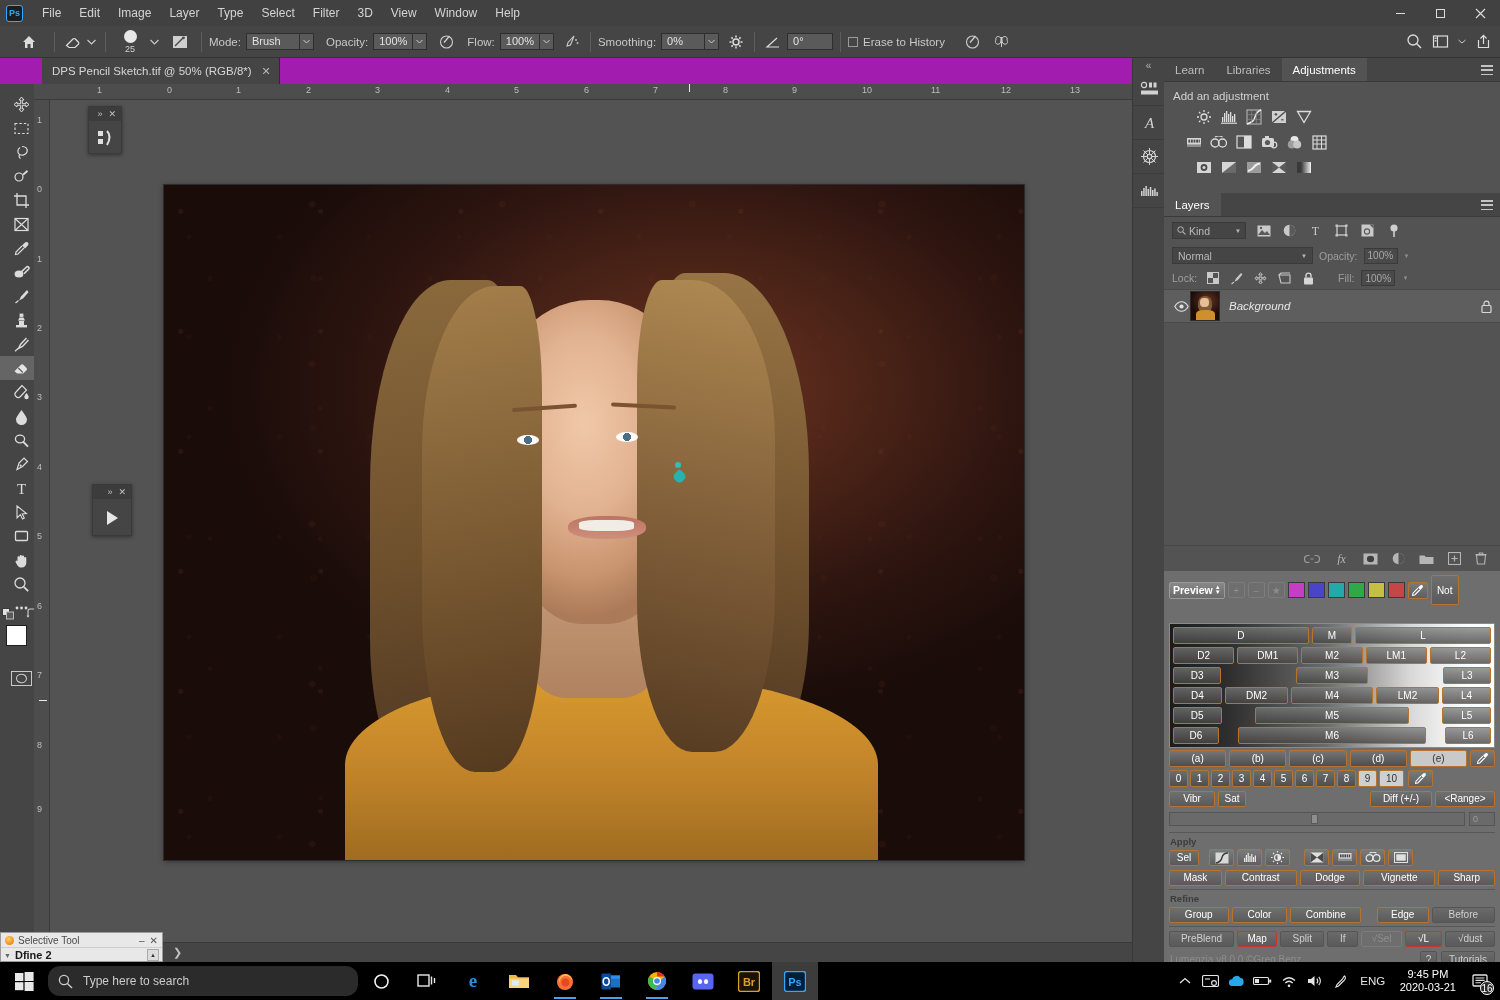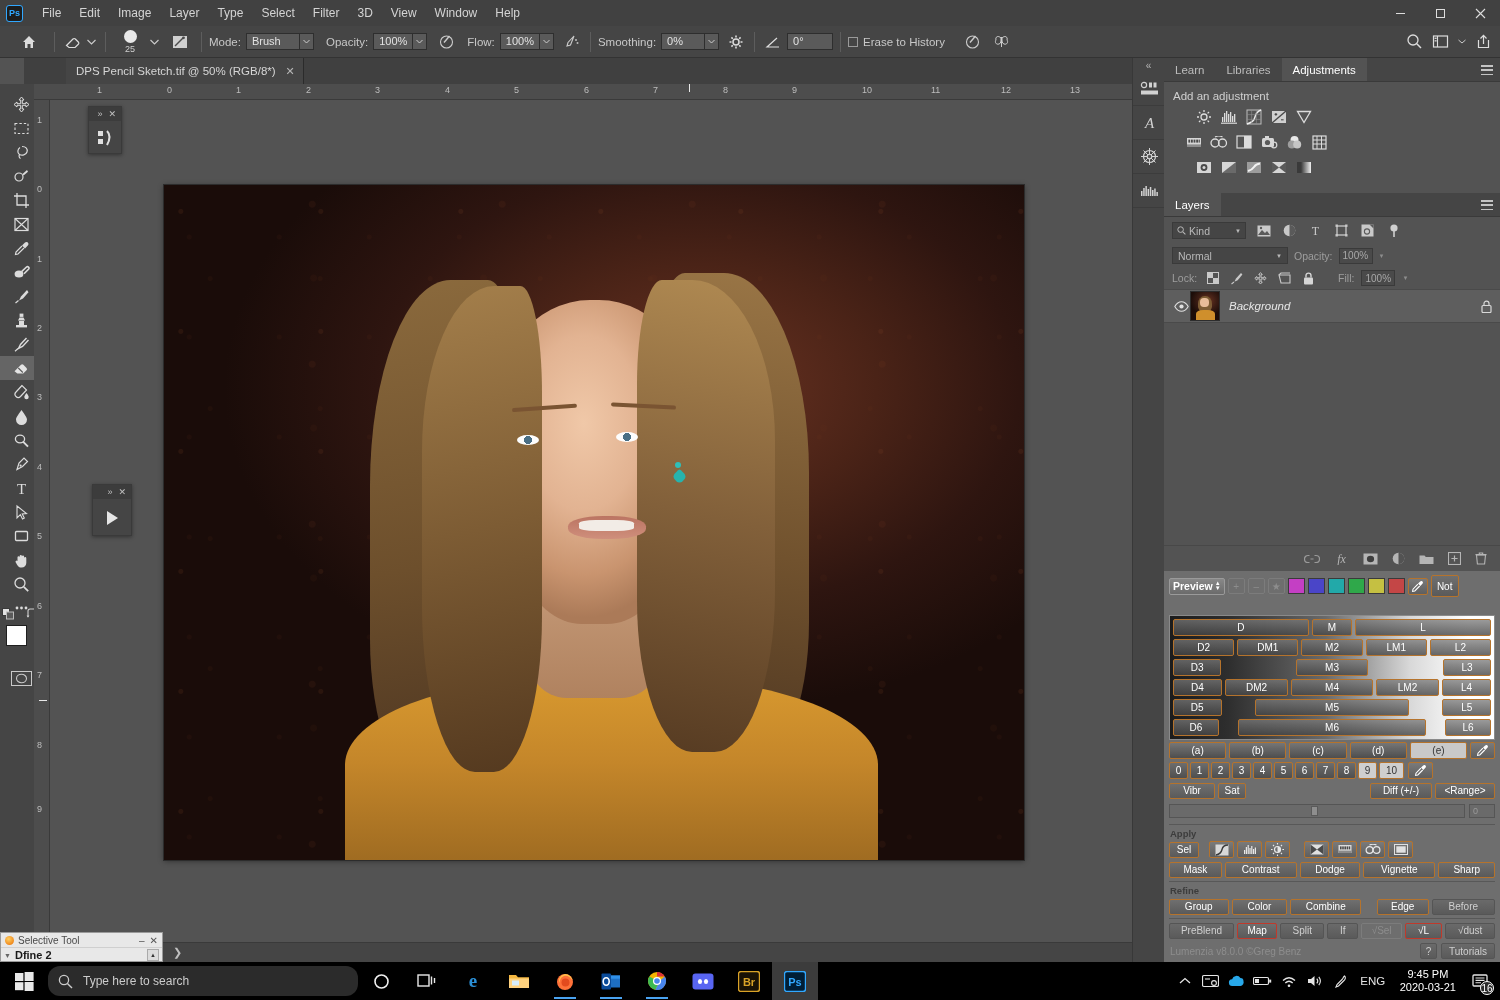--- a/index.html
+++ b/index.html
@@ -63,21 +63,21 @@
   .brushpreview .dot{ width:13px; height:13px; border-radius:50%; background:#e8e8e8; }
   .brushpreview .num{ font-size:9px; color:#cfcfcf; margin-top:1px; }
   .chk{
     width:10px;height:10px;border:1px solid #9a9a9a;background:#454545;display:inline-block;
     margin-right:5px; vertical-align:-1px;
   }
   .ob-right{ position:absolute; right:6px; display:flex; align-items:center; gap:4px; }
 
   
   .tabstrip{
-    position:absolute; left:0; top:58px; width:1456px; height:26px; background:#404040;margin-left:24px;
+    position:absolute; left:0; top:58px; width:1456px; height:26px; background:#a21caf;
   }
   .doctab{
     position:absolute; left:42px; top:0; height:26px; background:#454545;
     display:flex; align-items:center; padding:0 8px 0 10px; font-size:11.5px; color:#d6d6d6;
     border-right:1px solid #2b2b2b;
   }
   .doctab .x{ margin-left:10px; color:#b6b6b6; font-size:11px; }
   .tab-collapse{ position:absolute; right:8px; top:4px; color:#b9b9b9; font-size:11px; }
 
   
@@ -305,21 +305,21 @@
     width:74px; height:17px; background:#454545; border:1px solid #3a3a3a;
     display:flex; align-items:center; padding:0 4px; font-size:10.5px; color:#b9b9b9; gap:3px;
   }
   .kindbox .kb-arrow{ margin-left:auto; font-size:6px; }
   .lf-ico{ width:17px;height:17px;display:flex;align-items:center;justify-content:center;color:#c9c9c9; }
 
   .blendrow{
     display:flex; align-items:center; padding:3px 8px; gap:6px; height:23px;
   }
   .blendsel{
-    width:116px; height:17px; background:#454545; border:1px solid #3a3a3a;
+    width:141px; height:17px; background:#454545; border:1px solid #3a3a3a;
     display:flex; align-items:center; padding:0 5px; font-size:10.5px; color:#b8b8b8;
   }
   .blendsel .ba{ margin-left:auto; font-size:6px; }
   .lbl-dim{ font-size:10.5px; color:#9d9d9d; }
   .numbox{
     width:34px; height:16px; background:#4a4a4a; border:1px solid #3a3a3a;
     font-size:10px; color:#a8a8a8; display:flex; align-items:center; padding:0 3px;
   }
   .numarrow{ font-size:6px; color:#8d8d8d; }
 
@@ -1308,21 +1308,21 @@
           <div class="swatch" style="background:#22a9a9"></div>
           <div class="swatch" style="background:#2fa84a"></div>
           <div class="swatch" style="background:#c5c042"></div>
           <div class="swatch" style="background:#c44646"></div>
           <div class="iconbtn" style="width:20px">
             <svg width="13" height="13" viewBox="0 0 13 13">
                 <path d="M10.4 1 a1.6 1.6 0 0 1 1.2 2.6 L9.4 6 L7 3.6 L9.2 1.4 A1.6 1.6 0 0 1 10.4 1Z" fill="#fff"></path>
                 <path d="M6.9 4.2 L2 9.2 L1.6 11.4 L3.8 11 L8.7 6" fill="none" stroke="#fff" stroke-width="1.1"></path>
               </svg>
           </div>
-          <div class="lbtn" style="width:28px;height:22px">Not</div>
+          <div class="lbtn" style="width:28px;height:30px">Not</div>
         </div>
 
         <div class="lum-grid">
           <div class="lrow">
             <div class="lcell" style="flex:7">D</div>
             <div class="lcell" style="flex:2">M</div>
             <div class="lcell" style="flex:7">L</div>
           </div>
           <div class="lrow">
             <div class="lcell" style="flex:3">D2</div>

